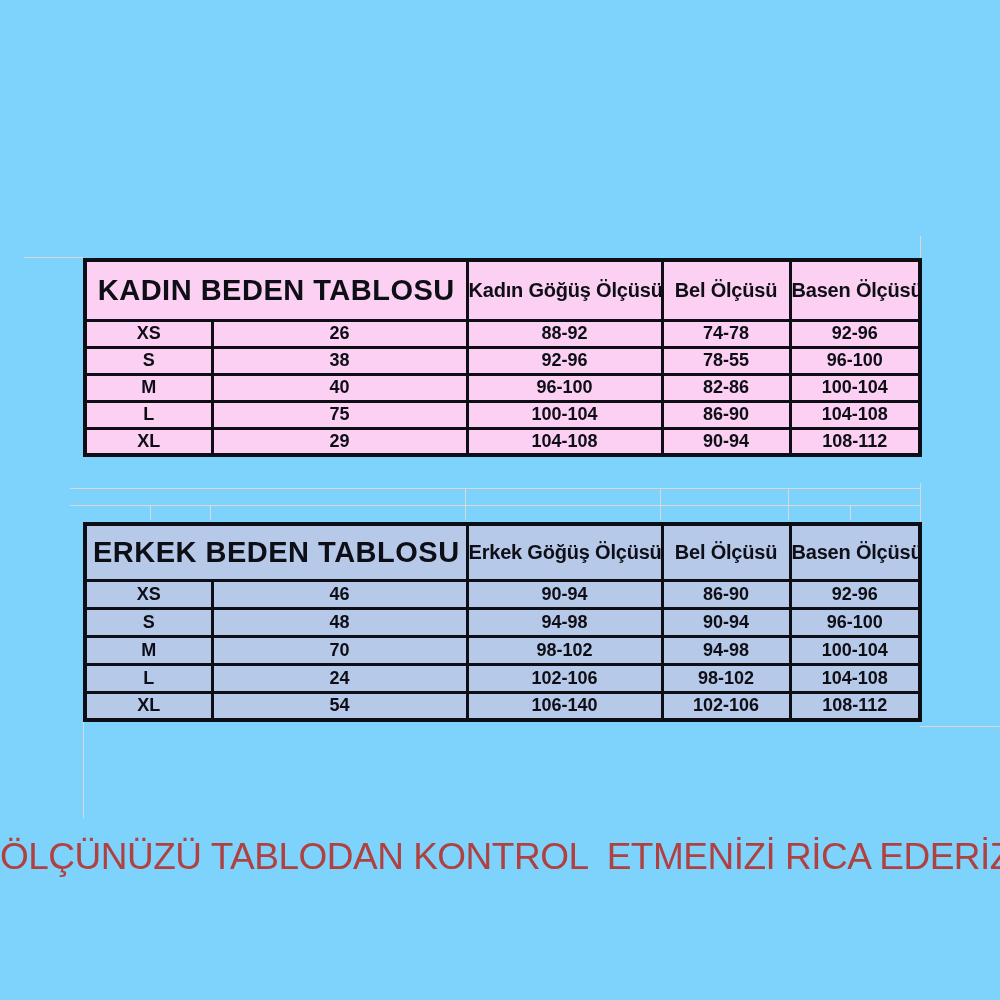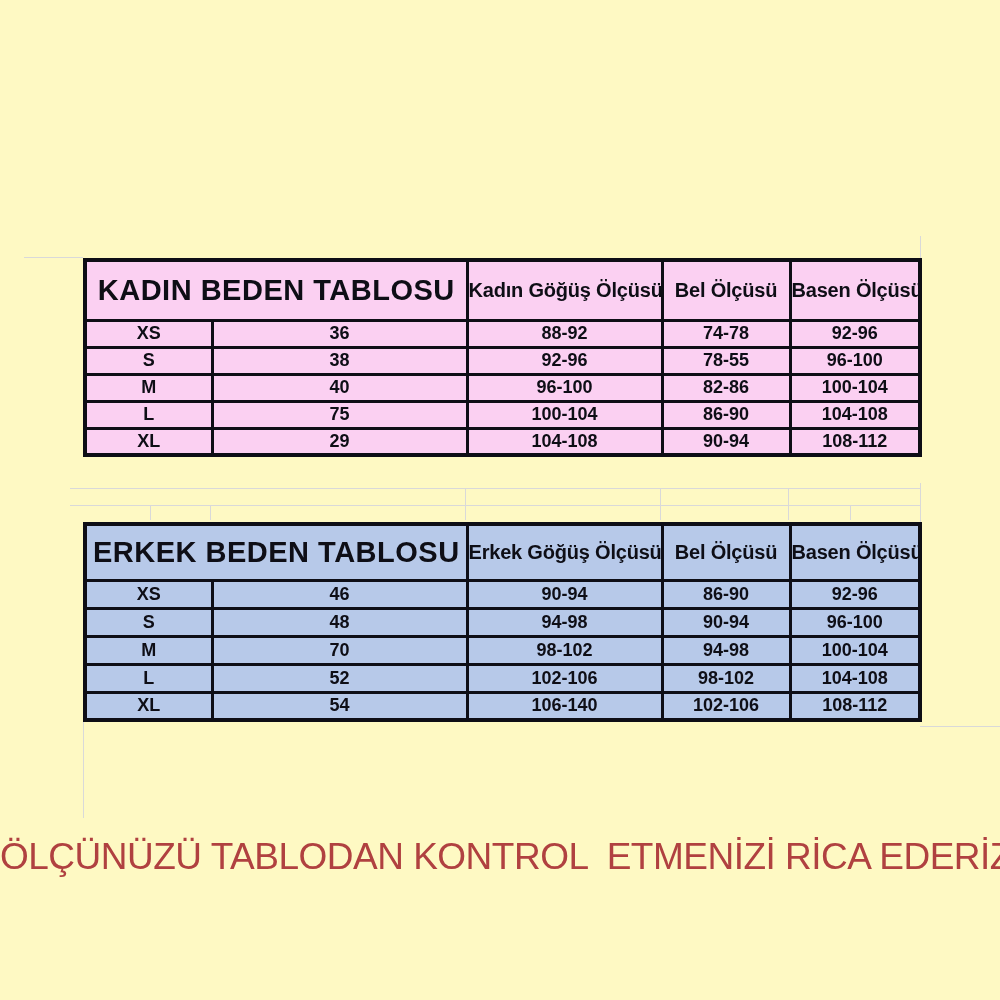--- a/index.html
+++ b/index.html
@@ -6,21 +6,21 @@
     --pink:#fbd0f2;
     --blue:#b7c9e9;
     --ink:#0e0e16;
     --red:#b04140;
     --grid:#d9d9d9;
   }
   html,body{margin:0;padding:0;background:#fff;}
   .canvas{
     position:relative;
     width:1000px;height:1000px;
-    background:#fef9c3;
+    background:#7dd3fc;
     font-family:"Liberation Sans", sans-serif;
     color:var(--ink);
     overflow:hidden;
   }
   table.size-table{
     position:absolute;
     border-collapse:collapse;
     table-layout:fixed;
     width:835px;
     left:83px;
@@ -100,21 +100,21 @@
     </colgroup>
     <tbody>
         <tr class="header-row">
       <th colspan="2" class="table-title">KADIN BEDEN TABLOSU</th>
       <th class="col-header">Kadın Göğüş Ölçüsü</th>
       <th class="col-header">Bel Ölçüsü</th>
       <th class="col-header">Basen Ölçüsü</th>
     </tr>
     <tr class="data-row">
       <td>XS</td>
-      <td>36</td>
+      <td>26</td>
       <td>88-92</td>
       <td>74-78</td>
       <td>92-96</td>
     </tr>
     <tr class="data-row">
       <td>S</td>
       <td>38</td>
       <td>92-96</td>
       <td>78-55</td>
       <td>96-100</td>
@@ -174,21 +174,21 @@
     </tr>
     <tr class="data-row">
       <td>M</td>
       <td>70</td>
       <td>98-102</td>
       <td>94-98</td>
       <td>100-104</td>
     </tr>
     <tr class="data-row">
       <td>L</td>
-      <td>52</td>
+      <td>24</td>
       <td>102-106</td>
       <td>98-102</td>
       <td>104-108</td>
     </tr>
     <tr class="data-row">
       <td>XL</td>
       <td>54</td>
       <td>106-140</td>
       <td>102-106</td>
       <td>108-112</td>

